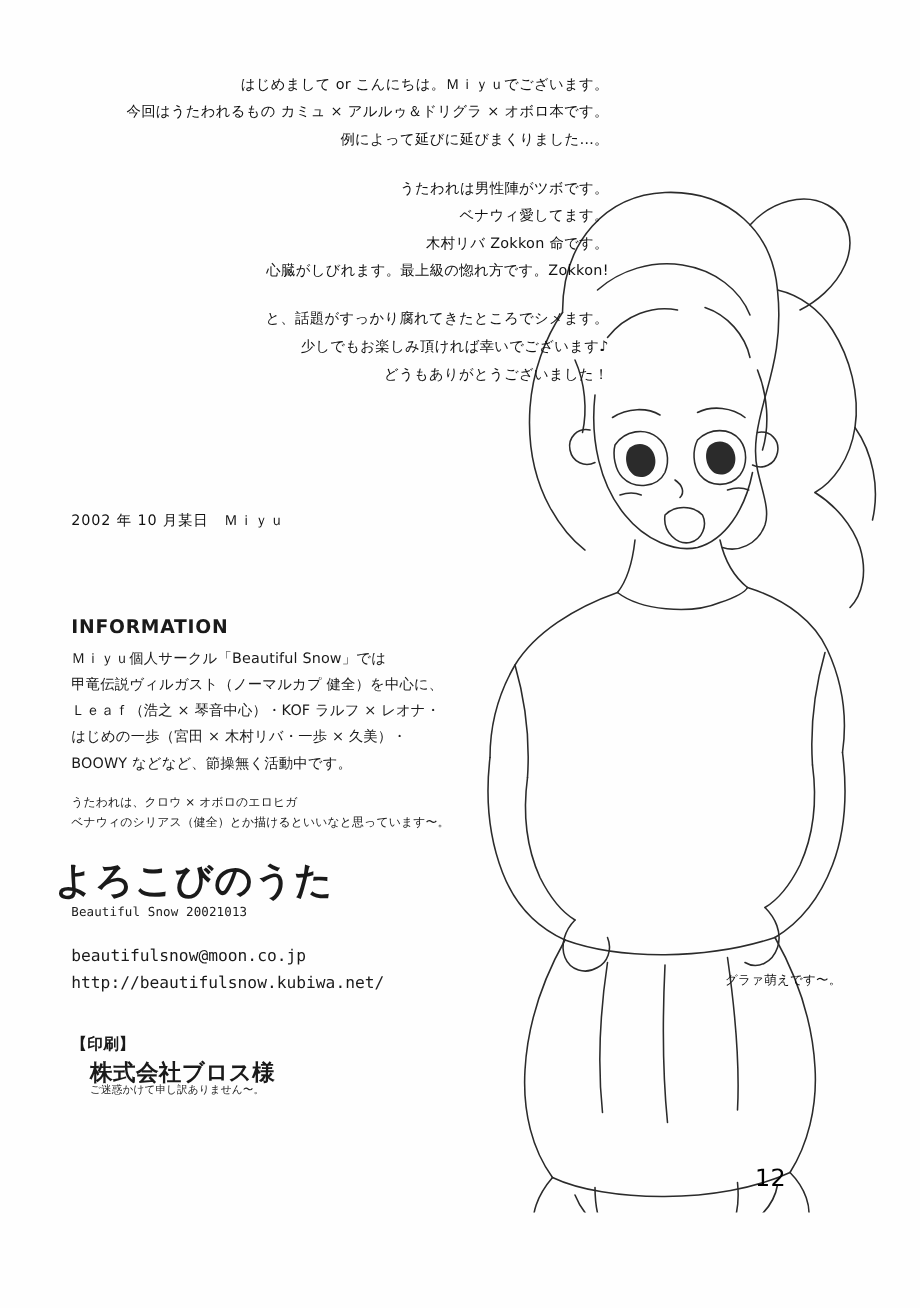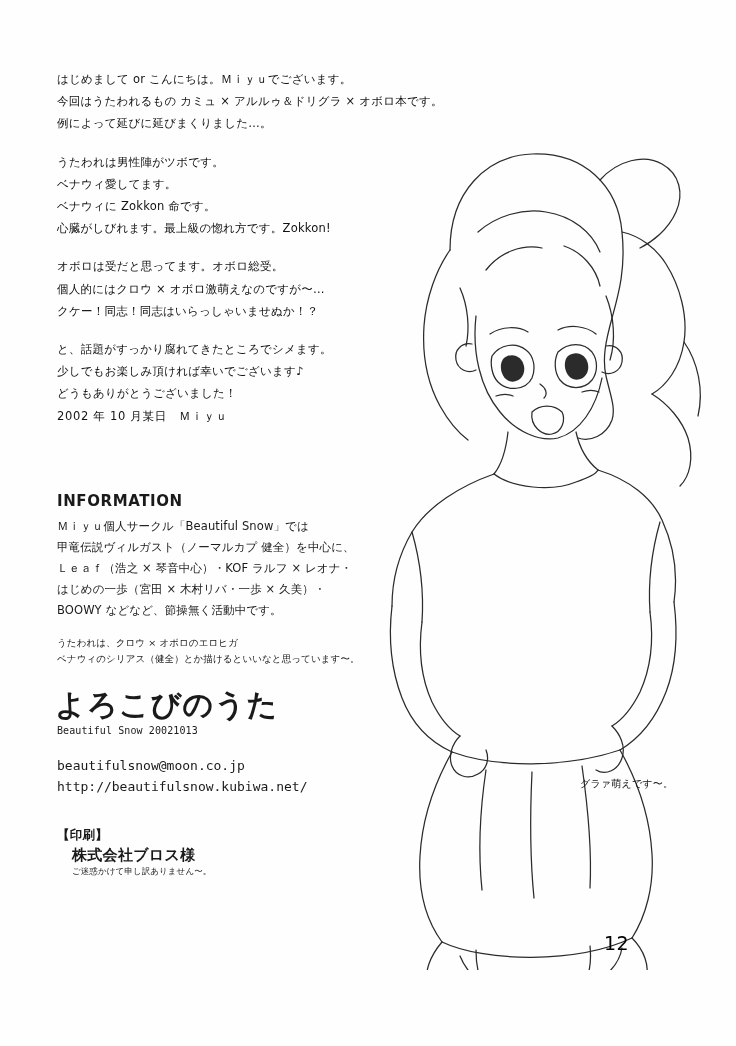--- a/index.html
+++ b/index.html
@@ -26,22 +26,23 @@
     position: absolute;
     left: 57px;
     top: 56px;
     width: 430px;
     font-size: 11.5px;
     line-height: 1.93;
     letter-spacing: 0.02em;
     color: #111;
   }
   .afterword p {
-    margin: 12px 0 16px 0;
+    margin: 0 0 16px 0;
     white-space: pre-line;
+    text-align: right;
   }
   .afterword p.last {
     margin-bottom: 0;
   }
   .sig {
     position: absolute;
     left: 57px;
     top: 409px;
     font-size: 11.5px;
     letter-spacing: 0.06em;
@@ -72,21 +73,21 @@
     font-size: 9.5px;
     line-height: 1.72;
     white-space: pre-line;
     margin-top: 14px;
     letter-spacing: 0.01em;
   }
 
   
   .circle-title {
     position: absolute;
-    left: 55px;
+    left: 44px;
     top: 688px;
     font-size: 30px;
     font-weight: bold;
     letter-spacing: 0.04em;
     line-height: 1.1;
   }
   .circle-sub {
     position: absolute;
     left: 57px;
     top: 725px;
@@ -110,21 +111,21 @@
     left: 57px;
     top: 827px;
     font-size: 12.5px;
     font-weight: bold;
     letter-spacing: 0.02em;
   }
   .print-name {
     position: absolute;
     left: 72px;
     top: 846px;
-    font-size: 15px;
+    font-size: 18px;
     font-weight: bold;
     letter-spacing: 0.02em;
   }
   .print-note {
     position: absolute;
     left: 72px;
     top: 866px;
     font-size: 8.5px;
     letter-spacing: 0.01em;
     color: #222;
@@ -262,25 +263,22 @@
       <path d="M384 222 C398 242 404 270 398 296"></path>
     </svg>
   </div>
 
   <div class="afterword">
     <p>はじめまして or こんにちは。Ｍｉｙｕでございます。
 今回はうたわれるもの カミュ × アルルゥ＆ドリグラ × オボロ本です。
 例によって延びに延びまくりました…。</p>
     <p>うたわれは男性陣がツボです。
 ベナウィ愛してます。
-ベナウィに Zokkon 命です。
+木村リバ Zokkon 命です。
 心臓がしびれます。最上級の惚れ方です。Zokkon!</p>
-    <p>オボロは受だと思ってます。オボロ総受。
-個人的にはクロウ × オボロ激萌えなのですが〜…
-クケー！同志！同志はいらっしゃいませぬか！？</p>
     <p class="last">と、話題がすっかり腐れてきたところでシメます。
 少しでもお楽しみ頂ければ幸いでございます♪
 どうもありがとうございました！</p>
   </div>
 
   <div class="sig">2002 年 10 月某日　Ｍｉｙｕ</div>
 
   <div class="info">
     <h2>INFORMATION</h2>
     <div class="body">Ｍｉｙｕ個人サークル「Beautiful Snow」では

